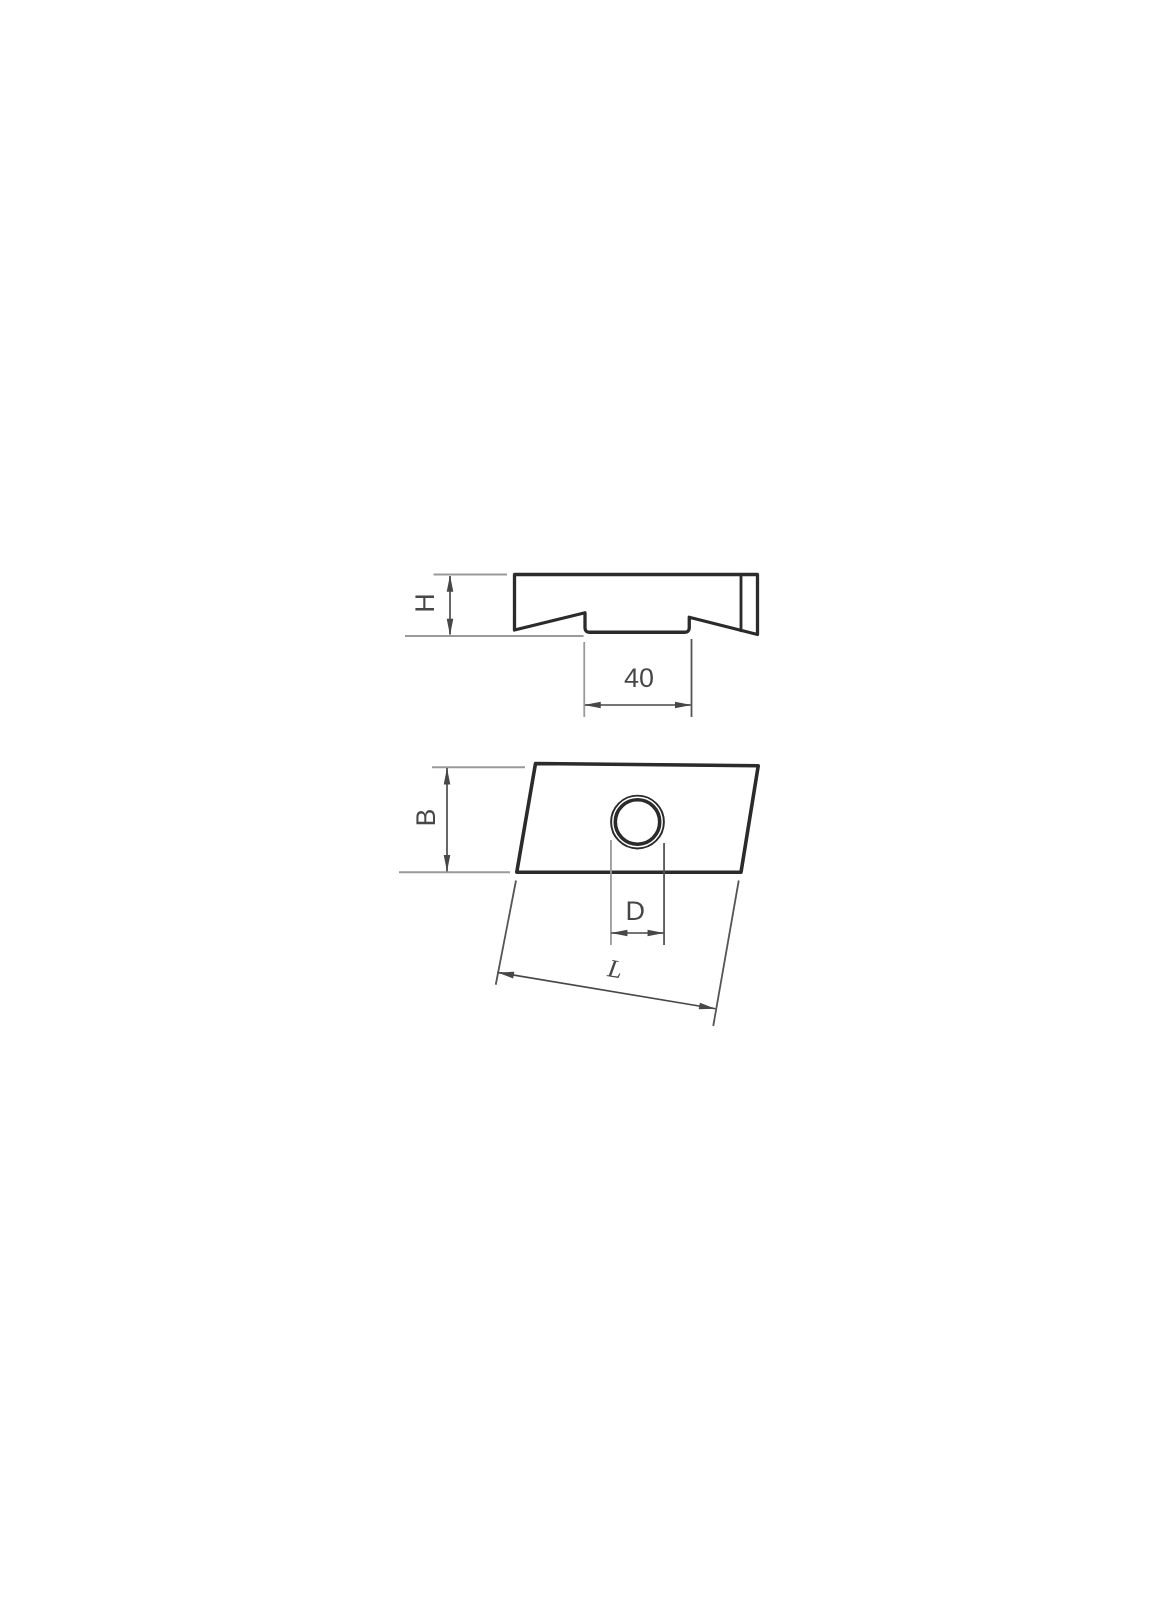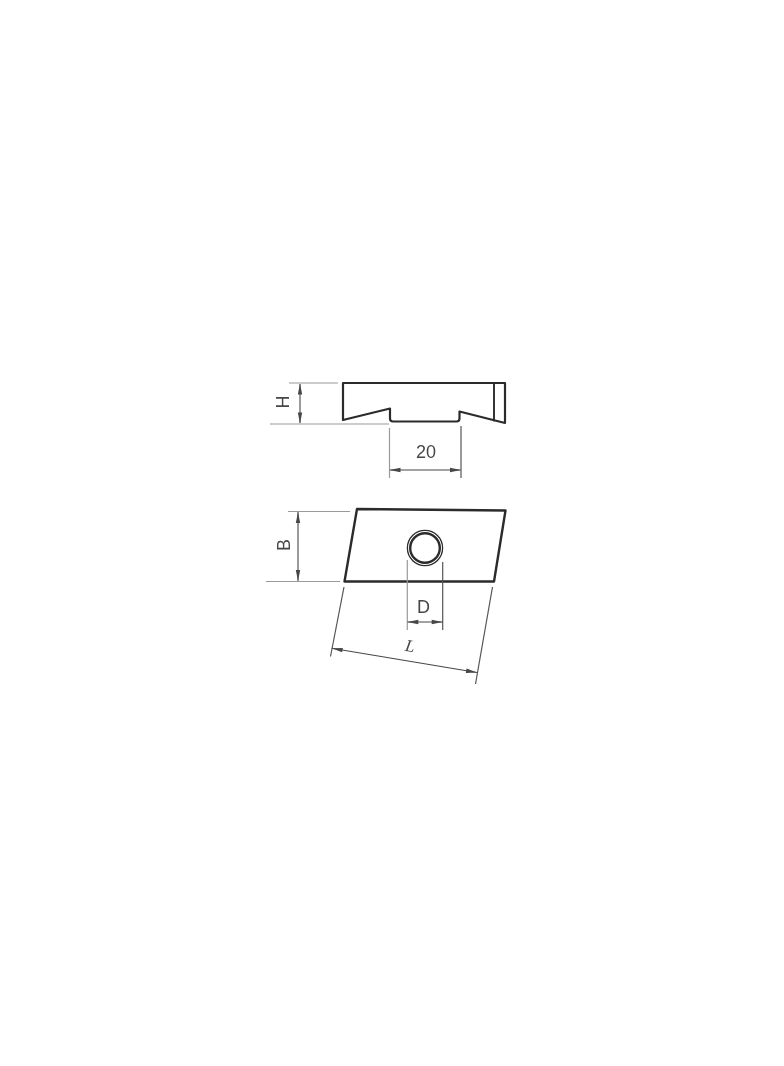--- a/index.html
+++ b/index.html
@@ -135,21 +135,21 @@
       <line class="ext-dark" x1="344" y1="587" x2="330.5" y2="656.5"></line>
       <line class="ext-dark" x1="492.5" y1="587" x2="475.5" y2="684"></line>
       <line class="dim" x1="331.7" y1="648.3" x2="477" y2="672.5"></line>
       <path class="arrow" d="M331.7,648.3 L342.1,652.3 L342.9,647.9 Z"></path>
       <path class="arrow" d="M477,672.5 L465.8,672.9 L466.6,668.5 Z"></path>
     </g>
   </svg>
 
   <span class="dim-label rot-ccw" style="left:283px; top:402px;">H</span>
 
-  <span class="dim-label" style="left:426px; top:452px;">20</span>
+  <span class="dim-label" style="left:426px; top:452px;">40</span>
 
   <span class="dim-label rot-ccw" style="left:284px; top:545px;">B</span>
 
   <span class="dim-label" style="left:423.5px; top:606.5px;">D</span>
 
   <span class="dim-label label-l" style="left:409.5px; top:646px;">L</span>
 
 </div>
 
 </body></html>

